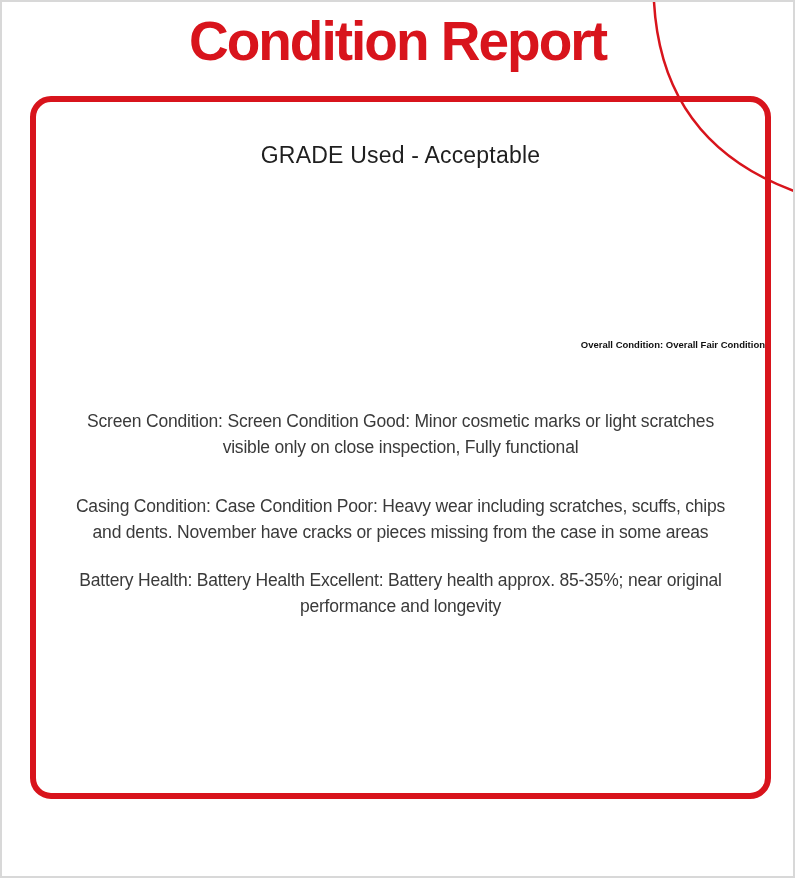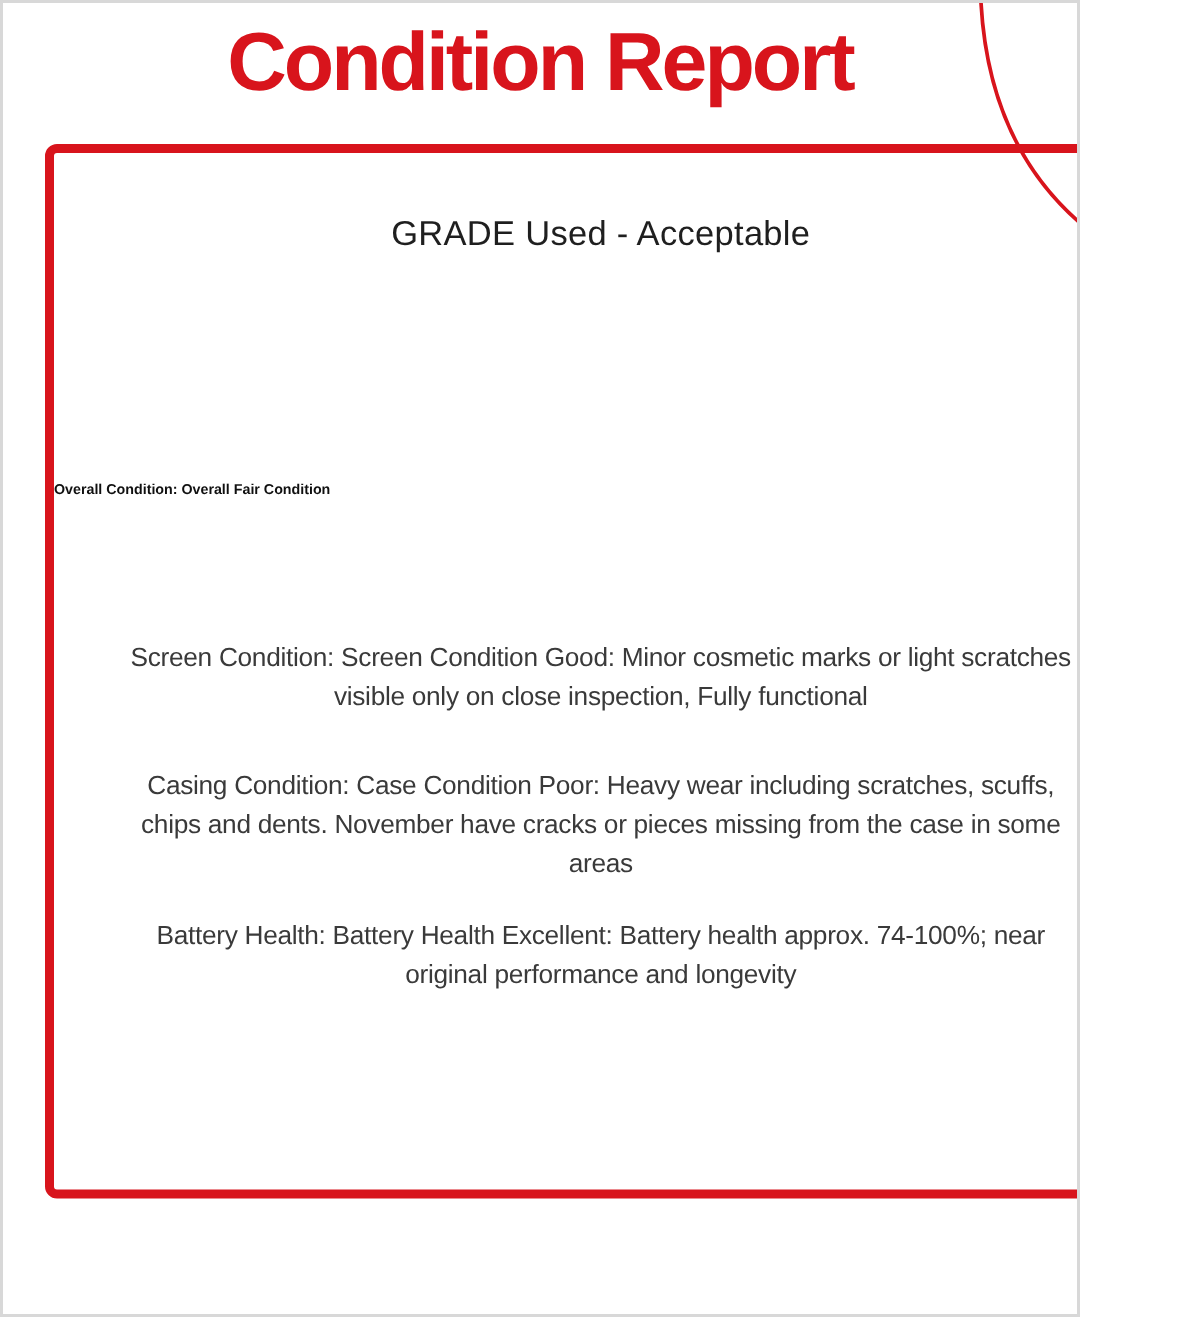--- a/index.html
+++ b/index.html
@@ -1,21 +1,21 @@
 <!DOCTYPE html>
 <html><head>
 <meta charset="utf-8">
 <style>
   * { margin: 0; padding: 0; box-sizing: border-box; }
   html, body { width: 795px; height: 878px; background: #ffffff; }
   body { font-family: "Liberation Sans", sans-serif; overflow: hidden; }
 
   .page {
     position: relative;
-    width: 720px;
+    width: 795px;
     height: 878px;
     background: #ffffff;
     border: 2px solid #d8d8d8;
     overflow: hidden;
   }
 
   .report-title {
     position: absolute;
     top: 8px;
     left: 0;
@@ -28,59 +28,59 @@
     line-height: 1.15;
   }
 
   .report-box {
     position: absolute;
     left: 28px;
     top: 94px;
     width: 741px;
     height: 703px;
     border: 6px solid #d8141c;
-    border-radius: 8px;
+    border-radius: 21px;
     background: transparent;
   }
 
   .grade-heading {
     position: absolute;
     top: 40px;
     left: 0;
     right: 0;
     text-align: center;
     font-size: 23px;
     font-weight: 400;
     color: #1f1f1f;
     letter-spacing: 0.2px;
   }
 
   .overall-condition {
     position: absolute;
-    top: 219px;
+    top: 237px;
     left: 0;
     right: 0;
-    text-align: left;
+    text-align: right;
     font-size: 9.5px;
     font-weight: 600;
     color: #101010;
   }
 
   .condition-sections {
     position: absolute;
     top: 306px;
     left: 30px;
     right: 30px;
     text-align: center;
     font-size: 17.5px;
     line-height: 26px;
     color: #3a3a3a;
     letter-spacing: -0.2px;
   }
-  .condition-sections p { margin: 17px; }
+  .condition-sections p { margin: 0; }
   .section-casing   { margin-top: 33px !important; }
   .section-keyboard { margin-top: 7px  !important; }
   .section-battery  { margin-top: 22px !important; }
 
   .swoosh-overlay {
     position: absolute;
     inset: 0;
     width: 795px;
     height: 878px;
     pointer-events: none;
@@ -95,21 +95,21 @@
 
   <div class="report-box">
 
     <div class="grade-heading">GRADE Used - Acceptable</div>
 
     <div class="overall-condition">Overall Condition: Overall Fair Condition</div>
 
     <div class="condition-sections">
       <p class="section-screen">Screen Condition: Screen Condition Good: Minor cosmetic marks or light scratches visible only on close inspection, Fully functional</p>
       <p class="section-casing">Casing Condition: Case Condition Poor: Heavy wear including scratches, scuffs, chips and dents. November have cracks or pieces missing from the case in some areas</p>
-      <p class="section-battery">Battery Health: Battery Health Excellent: Battery health approx. 74-100%; near original performance and longevity</p>
+      <p class="section-battery">Battery Health: Battery Health Excellent: Battery health approx. 85-35%; near original performance and longevity</p>
     </div>
 
   </div>
 
   <svg class="swoosh-overlay" viewBox="0 0 795 878" xmlns="http://www.w3.org/2000/svg">
     <path d="M 652 0 Q 660 142 795 190" fill="none" stroke="#d8141c" stroke-width="2.5"></path>
   </svg>
 
 </div>
 

